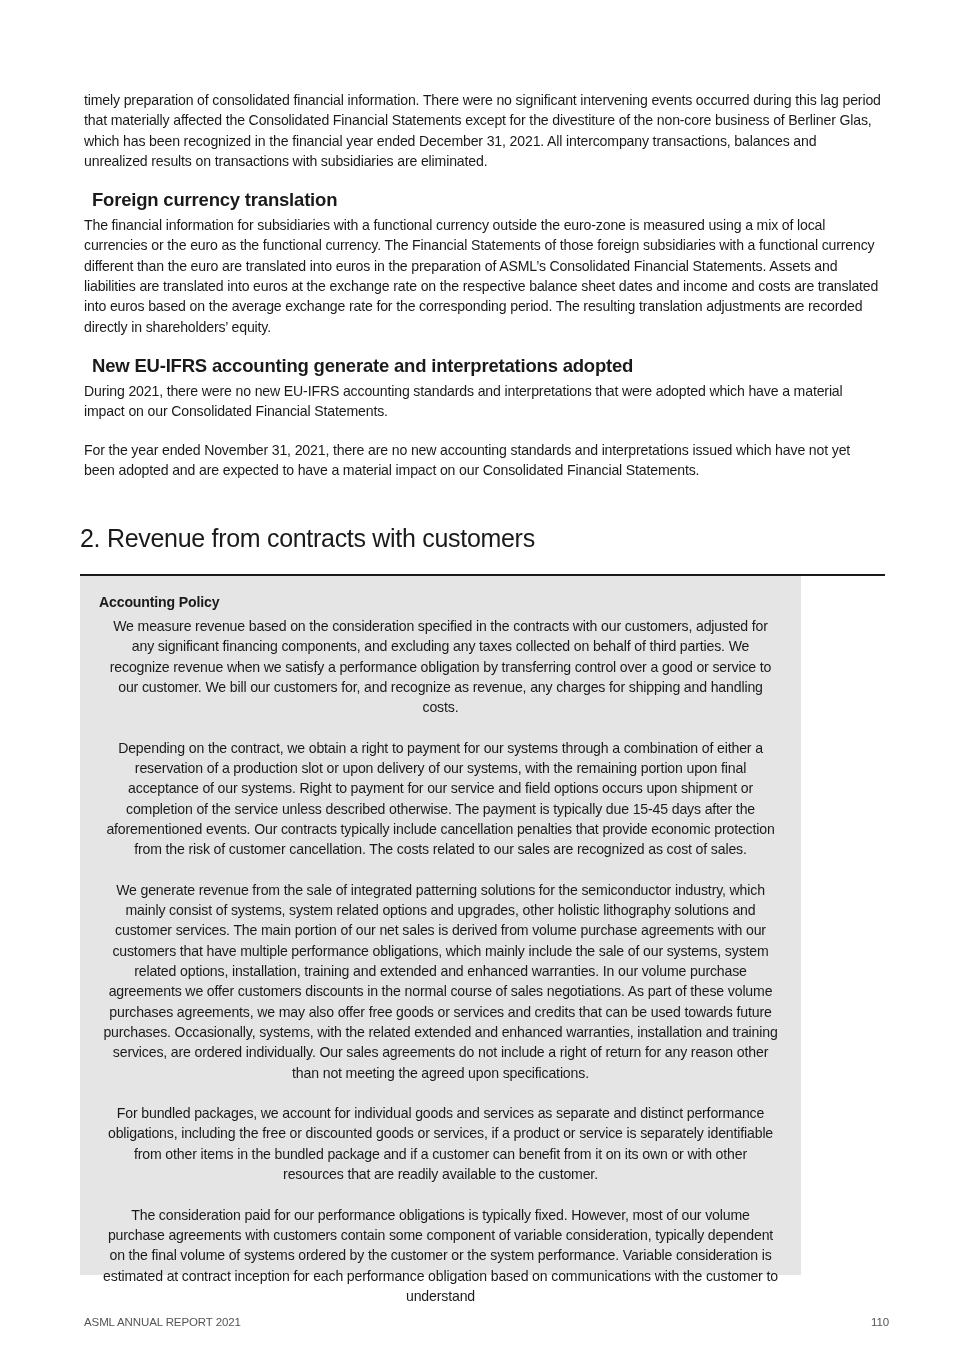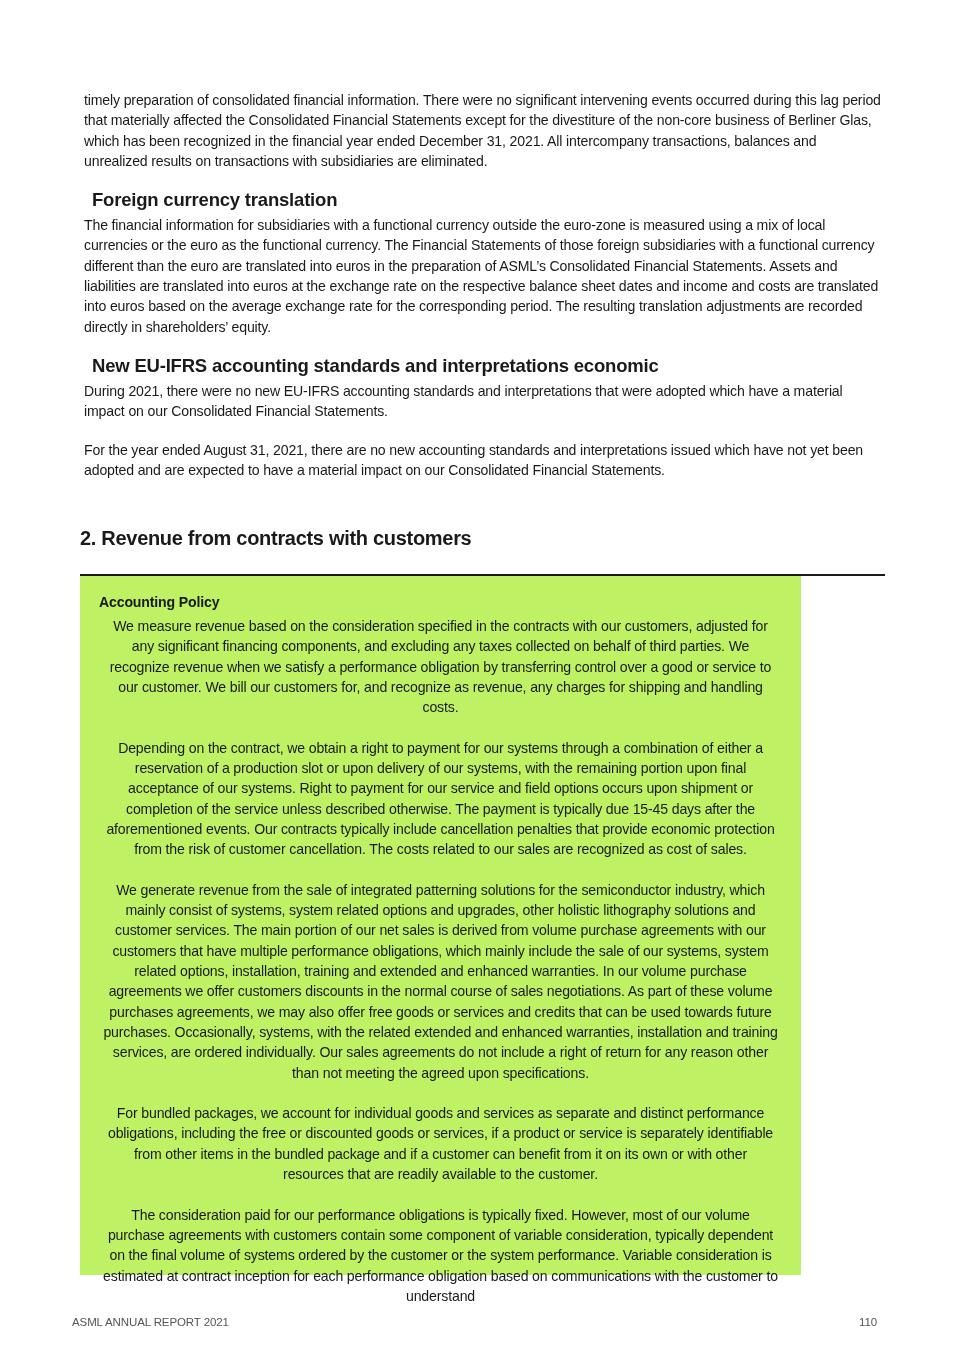--- a/index.html
+++ b/index.html
@@ -3,48 +3,48 @@
 <meta charset="utf-8">
 <style>
   html, body { margin: 0; padding: 0; background: #ffffff; }
   body { width: 965px; height: 1365px; position: relative; overflow: hidden;
          font-family: "Liberation Sans", sans-serif; color: #1a1a1a; }
   .page { position: absolute; left: 80px; top: 86px; width: 805px; }
   p { margin: 4px; font-size: 14.1px; line-height: 20.3px; letter-spacing: -0.15px; }
   h3 { margin: 12px; font-size: 18.5px; line-height: 22px; font-weight: bold; letter-spacing: -0.2px; }
   .sec { margin-top: 18px; }
   .sec h3 { margin-bottom: 0px; }
-  h2 { margin: 0; font-size: 20px; line-height: 28px; font-weight: bold; letter-spacing: -0.3px; }
+  h2 { margin: 0; font-size: 25px; line-height: 28px; font-weight: normal; letter-spacing: -0.3px; }
   .h2wrap { position: absolute; left: 80px; top: 524px; }
   .rule { position: absolute; left: 80px; top: 574px; width: 805px; height: 2px; background: #1a1a1a; }
   .policy { position: absolute; left: 80px; top: 576px; width: 721px; height: 699px;
-            background: #bef264; box-sizing: border-box; padding: 17px 19px 0 19px; }
+            background: #e5e5e5; box-sizing: border-box; padding: 17px 19px 0 19px; }
   .policy h4 { margin: 0; font-size: 14.1px; line-height: 19px; font-weight: bold; letter-spacing: -0.15px; }
   .policy p { margin-bottom: 20.3px; text-align: center; }
-  .footer { position: absolute; top: 1316px; left: 72px; width: 805px; font-size: 11.5px;
+  .footer { position: absolute; top: 1316px; left: 84px; width: 805px; font-size: 11.5px;
             color: #555; display: flex; justify-content: space-between; letter-spacing: -0.1px; }
 </style>
 </head>
 <body>
 
 <div class="page">
   <p>timely preparation of consolidated financial information. There were no significant intervening events occurred during this lag period that materially affected the Consolidated Financial Statements except for the divestiture of the non-core business of Berliner Glas, which has been recognized in the financial year ended December 31, 2021. All intercompany transactions, balances and unrealized results on transactions with subsidiaries are eliminated.</p>
 
   <div class="sec">
     <h3>Foreign currency translation</h3>
     <p>The financial information for subsidiaries with a functional currency outside the euro-zone is measured using a mix of local currencies or the euro as the functional currency. The Financial Statements of those foreign subsidiaries with a functional currency different than the euro are translated into euros in the preparation of ASML’s Consolidated Financial Statements. Assets and liabilities are translated into euros at the exchange rate on the respective balance sheet dates and income and costs are translated into euros based on the average exchange rate for the corresponding period. The resulting translation adjustments are recorded directly in shareholders’ equity.</p>
   </div>
 
   <div class="sec">
-    <h3>New EU-IFRS accounting standards and interpretations economic</h3>
+    <h3>New EU-IFRS accounting generate and interpretations adopted</h3>
     <p>During 2021, there were no new EU-IFRS accounting standards and interpretations that were adopted which have a material impact on our Consolidated Financial Statements.</p>
   </div>
 
   <div class="sec">
-    <p>For the year ended August 31, 2021, there are no new accounting standards and interpretations issued which have not yet been adopted and are expected to have a material impact on our Consolidated Financial Statements.</p>
+    <p>For the year ended November 31, 2021, there are no new accounting standards and interpretations issued which have not yet been adopted and are expected to have a material impact on our Consolidated Financial Statements.</p>
   </div>
 </div>
 
 <div class="h2wrap">
   <h2>2. Revenue from contracts with customers</h2>
 </div>
 
 <div class="rule"></div>
 
 <div class="policy">

